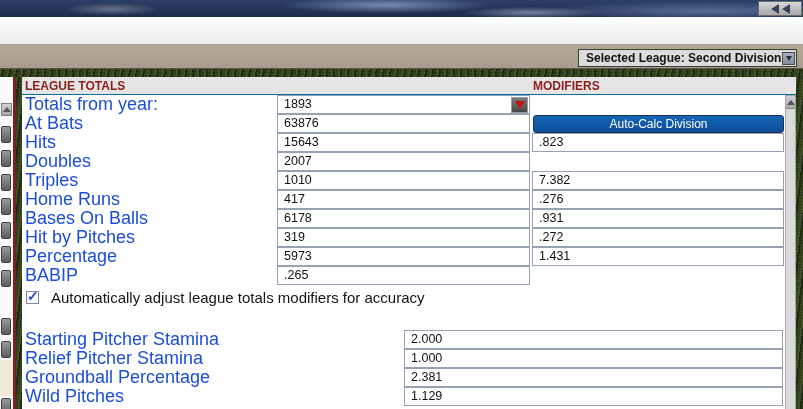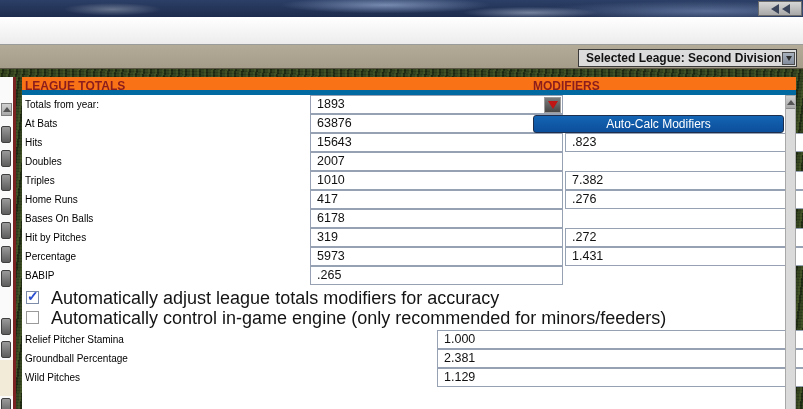--- a/index.html
+++ b/index.html
@@ -65,51 +65,51 @@
     background:linear-gradient(180deg,#d0d0d0,#a9a9a9);border:1px solid #7e7e7e;
     display:flex;align-items:center;justify-content:center;cursor:pointer;
   }
   .partial-btn{
     position:absolute;left:1px;width:10px;height:17px;box-sizing:border-box;border-radius:2px;
     background:linear-gradient(180deg,#9a9a9a,#5d5d5d);border:1px solid #3f3f3f;cursor:pointer;
   }
   .tri-up{width:0;height:0;border-left:4px solid transparent;border-right:4px solid transparent;border-bottom:5px solid #555;}
   
   .content{position:absolute;left:22px;top:8px;right:7px;bottom:0;background:#fff;}
-  .header-row{position:absolute;left:0;top:0;right:0;height:18px;background:#f97316;border-bottom:5px solid #0369a1;box-sizing:border-box;}
+  .header-row{position:absolute;left:0;top:0;right:0;height:18px;background:#e5e5e5;border-bottom:1px solid #0369a1;box-sizing:border-box;}
   .header-row span{position:absolute;top:2px;font-size:12px;font-weight:bold;color:#8b1d1d;white-space:nowrap;}
   .hdr-left{left:3px;}
   .hdr-right{left:511px;}
   .rows{position:absolute;left:0;top:18px;right:0;}
   .trow{position:relative;height:19px;}
-  .tlabel{position:absolute;left:3px;top:0;height:19px;line-height:19px;font-size:10px;color:#000000;white-space:nowrap;}
+  .tlabel{position:absolute;left:3px;top:0;height:19px;line-height:19px;font-size:18px;color:#1d4ed8;white-space:nowrap;}
   .tfield{
     position:absolute;top:0;height:19px;box-sizing:border-box;background:#fff;
-    border:1px solid #97a1b4;font-size:12.5px;line-height:17px;color:#111;padding-left:6px;white-space:nowrap;cursor:text;margin-left:33px;
+    border:1px solid #97a1b4;font-size:12.5px;line-height:17px;color:#111;padding-left:6px;white-space:nowrap;cursor:text;
   }
   .vfield{left:255px;width:253px;}
   .mfield{left:510px;width:252px;}
   .efield{left:382px;width:379px;}
   .ybtn{
     position:absolute;right:1px;top:1px;width:17px;height:16px;box-sizing:border-box;cursor:pointer;
     background:linear-gradient(180deg,#7b7b7b,#474747);border:1px solid #9c9c9c;
     display:flex;align-items:center;justify-content:center;
   }
   .tri-dn-red{width:0;height:0;border-left:5px solid transparent;border-right:5px solid transparent;border-top:8px solid #c11414;}
   .autocalc{
     position:absolute;left:511px;top:1px;width:251px;height:18px;box-sizing:border-box;cursor:pointer;
     background:linear-gradient(180deg,#1465b4,#0c4e9b);border:1px solid #1d2f4c;border-radius:3px;
     color:#fff;font-size:12px;line-height:16px;text-align:center;
   }
   .cbrows{position:absolute;left:0;top:211px;right:0;}
   .cbrow{position:relative;height:20px;}
   .cbox{position:absolute;left:4px;top:3px;width:13px;height:13px;box-sizing:border-box;background:#fff;border:1px solid #9a9a9a;cursor:pointer;}
   .cbox.checked{border-color:#7d8ca8;}
   .check{position:absolute;left:0px;top:-4px;font-size:14px;font-weight:bold;color:#2b4fd0;}
-  .cblabel{position:absolute;left:29px;top:0;height:20px;line-height:20px;font-size:18px;color:#141414;white-space:nowrap;}
+  .cblabel{position:absolute;left:29px;top:0;height:20px;line-height:20px;font-size:15px;color:#141414;white-space:nowrap;}
   .engrows{position:absolute;left:0;top:253px;right:0;}
   
   .vscroll{position:absolute;right:7px;top:26px;bottom:0;width:11px;box-sizing:border-box;background:#dadada;border:1px solid #a8a8a8;border-bottom:none;}
   .vscroll .sbtn{
     position:absolute;left:0;top:0;right:0;height:13px;box-sizing:border-box;cursor:pointer;
     background:linear-gradient(180deg,#d2d2d2,#a9a9a9);border-bottom:1px solid #8a8a8a;
     display:flex;align-items:center;justify-content:center;
   }
 </style>
 </head>
@@ -169,21 +169,21 @@
         <div class="tfield vfield">
           <span>1893</span>
           <span class="ybtn">
             <span class="tri-dn-red"></span>
           </span>
         </div>
       </div>
     <div class="trow">
           <div class="tlabel">At Bats</div>
           <div class="tfield vfield">63876</div>
-          <div class="autocalc">Auto-Calc Modifiers</div>
+          <div class="autocalc">Auto-Calc Division</div>
         </div>
         <div class="trow">
           <div class="tlabel">Hits</div>
           <div class="tfield vfield">15643</div>
           <div class="tfield mfield">.823</div>
         </div>
         <div class="trow">
           <div class="tlabel">Doubles</div>
           <div class="tfield vfield">2007</div>
         </div>
@@ -193,20 +193,21 @@
           <div class="tfield mfield">7.382</div>
         </div>
         <div class="trow">
           <div class="tlabel">Home Runs</div>
           <div class="tfield vfield">417</div>
           <div class="tfield mfield">.276</div>
         </div>
         <div class="trow">
           <div class="tlabel">Bases On Balls</div>
           <div class="tfield vfield">6178</div>
+          <div class="tfield mfield">.931</div>
         </div>
         <div class="trow">
           <div class="tlabel">Hit by Pitches</div>
           <div class="tfield vfield">319</div>
           <div class="tfield mfield">.272</div>
         </div>
         <div class="trow">
           <div class="tlabel">Percentage</div>
           <div class="tfield vfield">5973</div>
           <div class="tfield mfield">1.431</div>
@@ -217,27 +218,27 @@
         </div>
       </div>
 
     <div class="cbrows" id="cb-rows">
         <div class="cbrow">
           <div class="cbox checked">
             <span class="check">✓</span>
           </div>
           <div class="cblabel">Automatically adjust league totals modifiers for accuracy</div>
         </div>
-        <div class="cbrow">
-          <div class="cbox"></div>
-          <div class="cblabel">Automatically control in-game engine (only recommended for minors/feeders)</div>
-        </div>
       </div>
 
     <div class="engrows" id="eng-rows">
+        <div class="trow">
+          <div class="tlabel">Starting Pitcher Stamina</div>
+          <div class="tfield efield">2.000</div>
+        </div>
         <div class="trow">
           <div class="tlabel">Relief Pitcher Stamina</div>
           <div class="tfield efield">1.000</div>
         </div>
         <div class="trow">
           <div class="tlabel">Groundball Percentage</div>
           <div class="tfield efield">2.381</div>
         </div>
         <div class="trow">
           <div class="tlabel">Wild Pitches</div>

